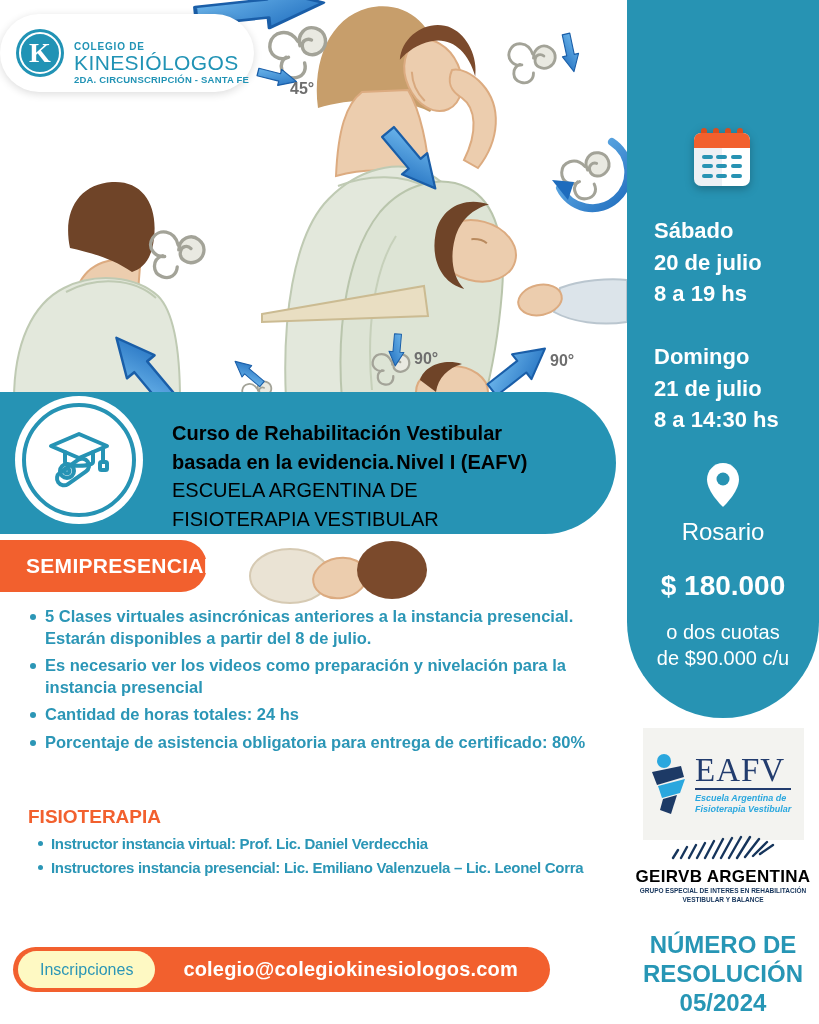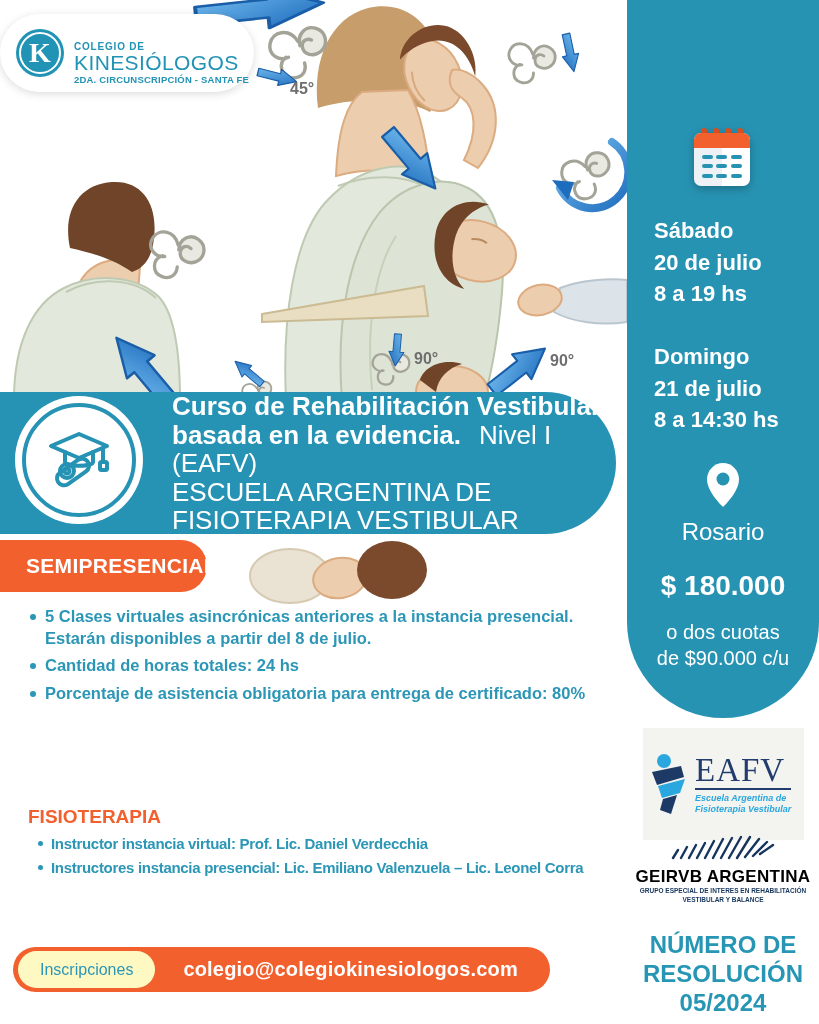--- a/index.html
+++ b/index.html
@@ -23,24 +23,24 @@
   .logo-top{font-size:10px;font-weight:700;letter-spacing:.8px;margin-top:20px;}
   .logo-name{font-size:21px;font-weight:400;letter-spacing:.4px;line-height:22px;}
   .logo-sub{font-size:9.5px;font-weight:700;letter-spacing:.2px;}
 
   
   .banner{position:absolute;left:0;top:392px;width:616px;height:142px;background:#2693B4;
           border-radius:0 71px 71px 0;z-index:3;}
   .banner-icon{position:absolute;left:15px;top:4px;width:128px;height:128px;border-radius:50%;
                background:#fff;display:flex;align-items:center;justify-content:center;}
   .banner-icon::after{content:"";position:absolute;inset:7px;border:4px solid #2693B4;border-radius:50%;}
-  .banner-text{position:absolute;left:172px;top:0;width:430px;color:#ffffff;
-               font-size:26px;line-height:28.5px;}
+  .banner-text{position:absolute;left:172px;top:27px;width:430px;color:#000000;
+               font-size:20px;line-height:28.5px;}
   .bt-b{font-weight:700;}
-  .bt-r{font-weight:400;margin-left:18px;}
+  .bt-r{font-weight:700;margin-left:2px;}
 
   
   .badge{position:absolute;left:0;top:540px;width:207px;height:52px;background:#F2602E;
          border-radius:0 26px 26px 0;color:#fff;font-size:21px;font-weight:700;
          line-height:52px;padding-left:26px;z-index:3;letter-spacing:.3px;}
 
   
   .details{position:absolute;left:30px;top:606px;width:572px;margin:0;padding:0;list-style:none;z-index:3;}
   .details li{position:relative;padding-left:15px;color:#2B96B6;font-size:16.5px;font-weight:700;
               line-height:21.5px;margin-bottom:6px;}
@@ -221,20 +221,21 @@
       </div>
       <div>ESCUELA ARGENTINA DE</div>
       <div>FISIOTERAPIA VESTIBULAR</div>
     </div>
   </div>
 
   <div class="badge">SEMIPRESENCIAL</div>
 
   <ul class="details">
     <li>5 Clases virtuales asincrónicas anteriores a la instancia presencial. Estarán disponibles a partir del 8 de julio.</li>
+    <li>Es necesario ver los videos como preparación y nivelación para la instancia presencial</li>
     <li>Cantidad de horas totales: 24 hs</li>
     <li>Porcentaje de asistencia obligatoria para entrega de certificado: 80%</li>
   </ul>
 
   <div class="instr-heading">FISIOTERAPIA</div>
   <ul class="instr-list">
     <li>Instructor instancia virtual: Prof. Lic. Daniel Verdecchia</li>
     <li>Instructores instancia presencial: Lic. Emiliano Valenzuela – Lic. Leonel Corra</li>
   </ul>
 

